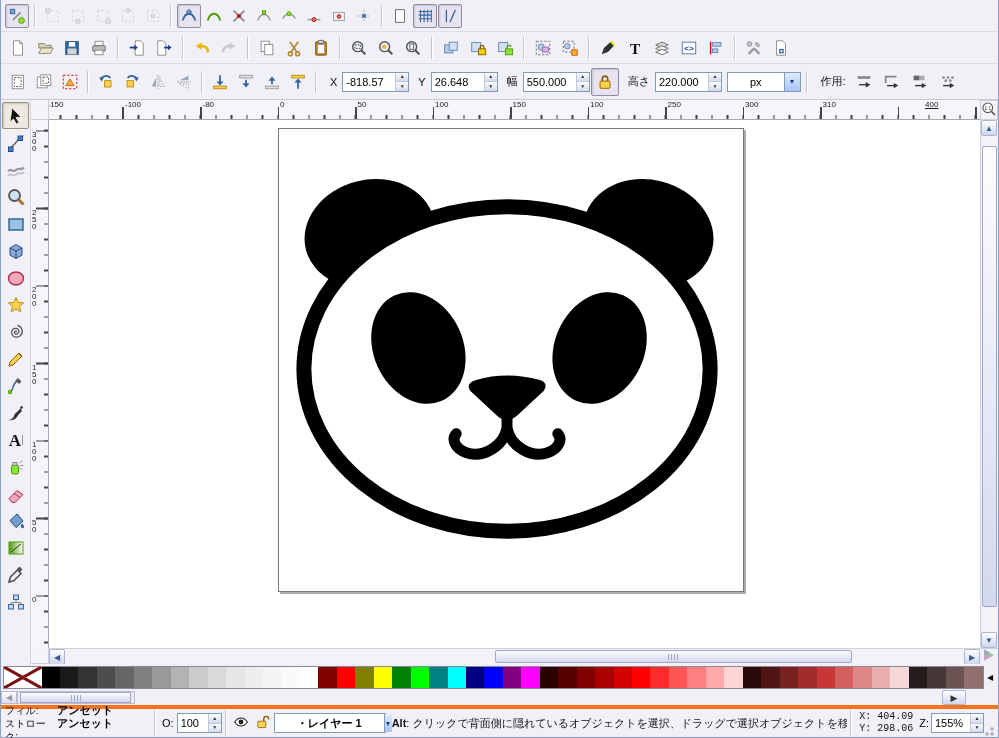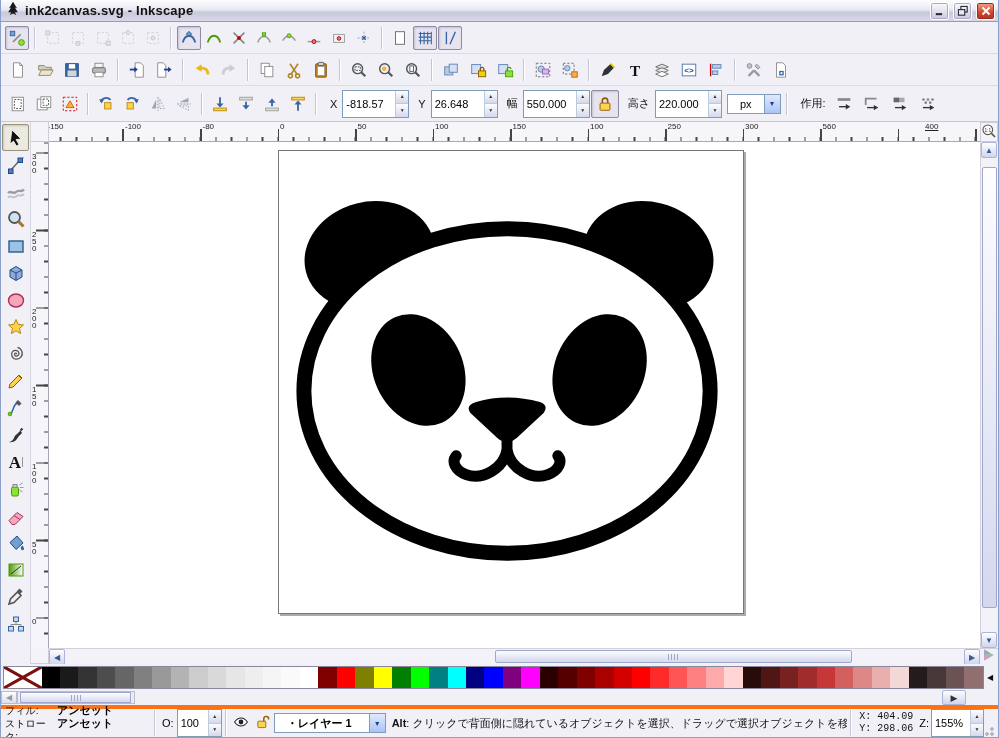--- a/index.html
+++ b/index.html
@@ -24,30 +24,30 @@
   .toolbar.snap { height:32px; flex:0 0 32px; }
   .toolbar.commands { height:32px; flex:0 0 32px; }
   .toolbar.controls { height:36px; flex:0 0 36px; border-bottom:1px solid #c9c7d4; }
   .tbtn { width:26px; height:26px; border:1px solid transparent; background:transparent; display:inline-flex; align-items:center; justify-content:center; padding:0; border-radius:2px; }
   .toolbar.snap .tbtn { width:24px; height:24px; }
   .tbtn.pressed { background:#e7e4f0; border:1px solid #8e8ca6; box-shadow:inset 1px 1px 2px rgba(40,40,80,.18); }
   .tbtn.disabled svg { filter:grayscale(1) opacity(.4); }
   .tsep { width:2px; height:22px; margin:0 4px; border-left:1px solid #c6c4d2; border-right:1px solid #ffffff; }
   .f-label { font-size:11px; color:#111; margin:0 4px 0 8px; white-space:nowrap; }
 
-  .spin { display:inline-flex; border:1px solid #7f9db9; background:#f97316; height:28px; align-items:stretch; }
+  .spin { display:inline-flex; border:1px solid #7f9db9; background:#f97316; height:20px; align-items:stretch; }
   .spin input { border:0; outline:0; width:52px; font-size:11px; font-family:"Liberation Sans",sans-serif; padding:0 3px; }
   .spin .arrows { width:13px; display:flex; flex-direction:column; border-left:1px solid #b9cbdd; }
   .spin .sa { flex:1; border:0; font-size:5px; line-height:5px; color:#333; background:linear-gradient(180deg,#fdfdfe,#d5d9ec); padding:0; }
   .spin .sa + .sa { border-top:1px solid #b9cbdd; }
   .spin.small input { width:30px; }
   .spin.zoom input { width:38px; }
 
   .combo { display:inline-flex; border:1px solid #7f9db9; background:#fff; height:20px; align-items:center; }
-  .combo .combo-val { font-size:11px; padding:0 12px; white-space:nowrap; font-weight:bold; }
+  .combo .combo-val { font-size:11px; padding:0 22px; white-space:nowrap; font-weight:bold; }
   .combo .combo-btn { width:16px; height:100%; display:flex; align-items:center; justify-content:center; font-size:7px; color:#1c3f94;
     background:linear-gradient(180deg,#dfeafd,#a9c4f5); border-left:1px solid #7f9db9; }
   .lockbtn { width:28px; height:28px; }
 
   
   .main { flex:1; display:flex; min-height:0; }
   .toolbox { width:30px; flex:0 0 30px; background:#f1f0f6; border-right:1px solid #d8d6e2; display:flex; flex-direction:column; padding-top:2px; align-items:center; }
   .toolbtn { width:27px; height:27px; border:1px solid transparent; background:transparent; display:flex; align-items:center; justify-content:center; padding:0; border-radius:2px; }
   .toolbtn.active { background:#eceadf; border:1px solid #97937d; box-shadow:inset 1px 1px 2px rgba(60,60,30,.2); }
 
@@ -106,42 +106,20 @@
     radial-gradient(circle at 3px 23px,#b5b2c2 1.5px,transparent 2px),
     radial-gradient(circle at 8px 23px,#b5b2c2 1.5px,transparent 2px),
     radial-gradient(circle at 8px 18px,#b5b2c2 1.5px,transparent 2px); }
   button { cursor:default; font-family:"Liberation Sans",sans-serif; }
 </style>
 </head>
 <body>
 
 <div class="window">
 
-  <div class="titlebar">
-    <span><svg width="16" height="16" viewBox="0 0 20 20">
-          <path d="M10 1l5 8-2.6-.8 3.6 5.8h-3.6l1.6 3.5-4-1.8-4 1.8 1.6-3.5H4L7.6 8.2 5 9z" fill="#1a1a1a"></path>
-        </svg></span>
-    <span class="title-text">ink2canvas.svg - Inkscape</span>
-    <button class="winbtn silver">
-        <svg width="14" height="14" viewBox="0 0 20 20">
-          <rect x="4" y="13" width="9" height="3" fill="#2b2b3a"></rect>
-        </svg>
-      </button>
-    <button class="winbtn silver">
-        <svg width="14" height="14" viewBox="0 0 20 20">
-          <rect x="7" y="3.5" width="9" height="8" fill="none" stroke="#2b2b3a" stroke-width="1.6"></rect>
-          <rect x="3.5" y="8" width="9" height="8" fill="#e8e8f2" stroke="#2b2b3a" stroke-width="1.6"></rect>
-        </svg>
-      </button>
-    <button class="winbtn red">
-        <svg width="14" height="14" viewBox="0 0 20 20">
-          <path d="M5 5l10 10M15 5L5 15" stroke="#fff" stroke-width="2.6"></path>
-        </svg>
-      </button>
-  </div>
 
 
   <div class="toolbar snap">
       <button class="tbtn pressed">
         <svg width="18" height="18" viewBox="0 0 20 20">
           <path d="M5.5 14.5L14 6" stroke="#888" stroke-width="1.8"></path>
           <rect x="2.5" y="2.5" width="5" height="5" fill="#729fcf" stroke="#3465a4"></rect>
           <circle cx="15" cy="15" r="3.2" fill="#8ae234" stroke="#4e9a06"></circle>
         </svg>
       </button>
@@ -720,21 +698,21 @@
           <span class="hlabel" style="left: -1.5px;">-150</span>
           <span class="hlabel" style="left: 76px;">-100</span>
           <span class="hlabel" style="left: 153.5px;">-80</span>
           <span class="hlabel" style="left: 231px;">0</span>
           <span class="hlabel" style="left: 308.5px;">50</span>
           <span class="hlabel" style="left: 386px;">100</span>
           <span class="hlabel" style="left: 463.5px;">150</span>
           <span class="hlabel" style="left: 541px;">100</span>
           <span class="hlabel" style="left: 618.5px;">250</span>
           <span class="hlabel" style="left: 696px;">300</span>
-          <span class="hlabel" style="left: 773.5px;">560</span>
+          <span class="hlabel" style="left: 773.5px;">310</span>
           <span class="hlabel" style="left: 876px; text-decoration: underline;">400</span>
         </div>
       <button class="corner-btn">
           <span><svg width="16" height="16" viewBox="0 0 20 20">
               <circle cx="8.5" cy="8.5" r="6" fill="#fff" stroke="#555" stroke-width="1.4"></circle>
               <text x="8.5" y="11" font-size="6" text-anchor="middle" fill="#333">1:1</text>
               <path d="M13 13l4.5 4.5" stroke="#555" stroke-width="2"></path>
             </svg></span>
         </button>
 

